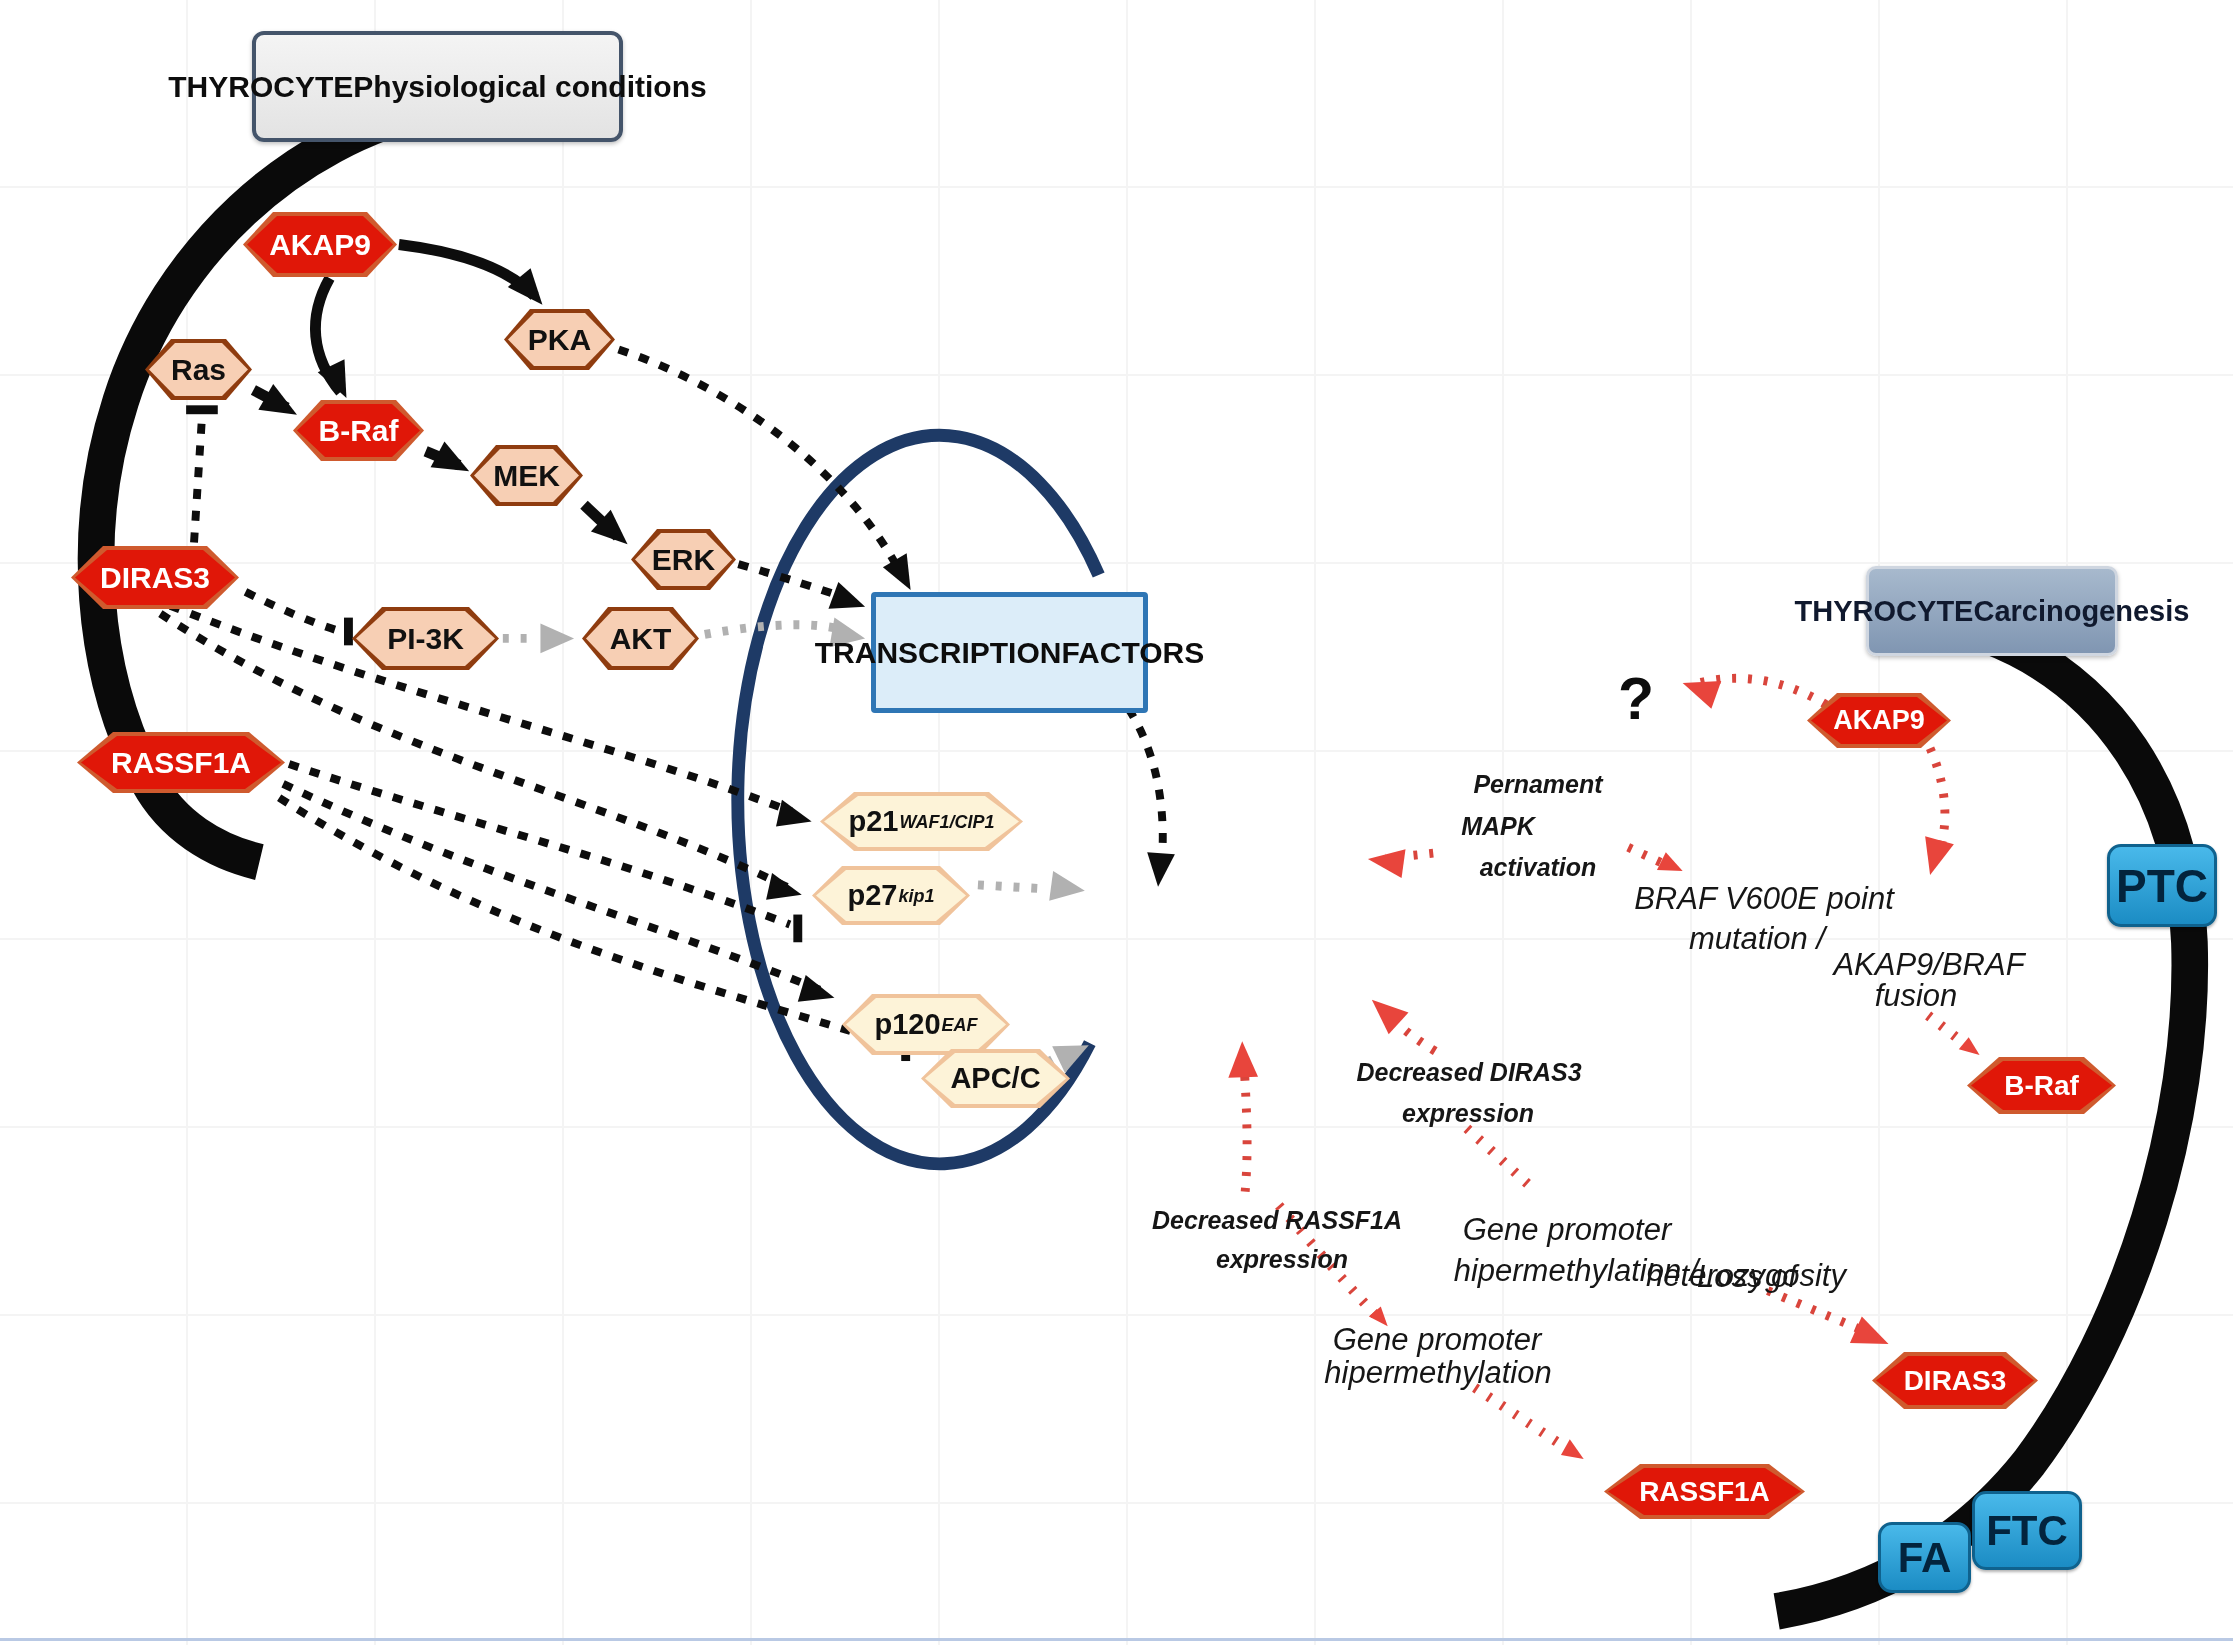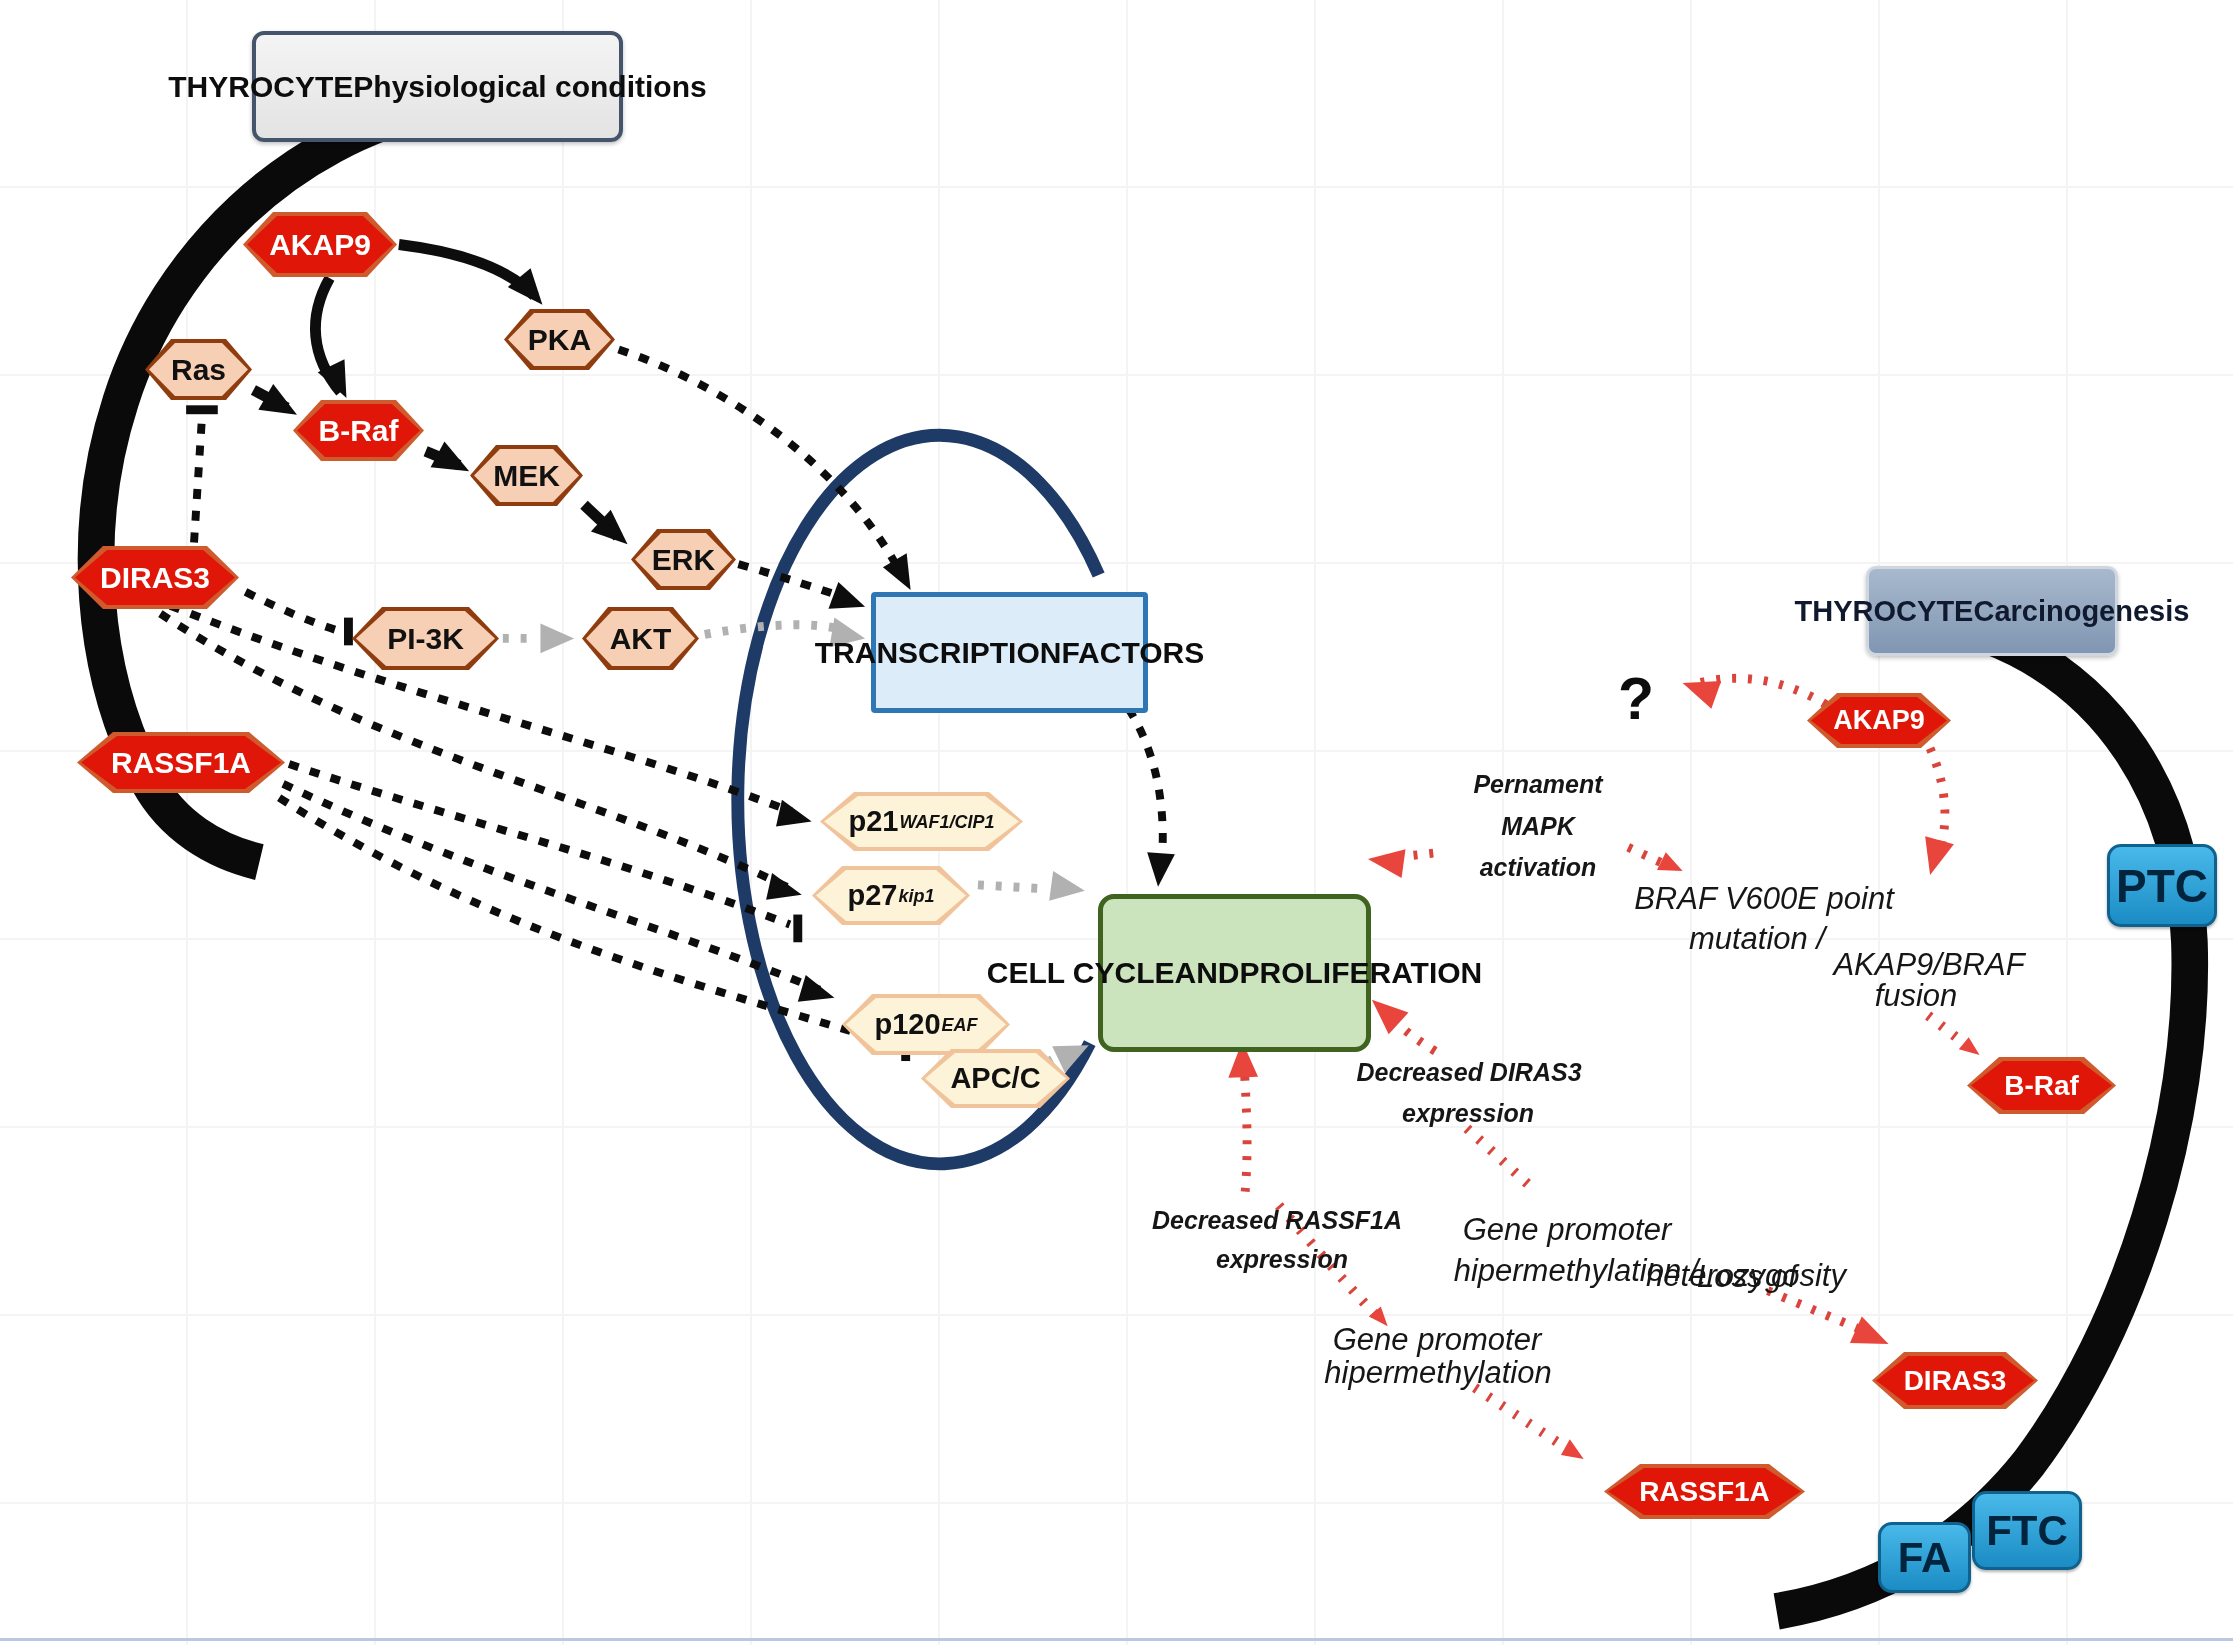--- a/index.html
+++ b/index.html
@@ -196,25 +196,20 @@
 <div class="hex cream" style="left:842px;top:994px;width:168px;height:61px;--pt:30px;">
   <div class="in">
         <span>p120</span>
         <span class="sup">EAF</span>
       </div>
     </div>
 <div class="hex cream" style="left:921px;top:1049px;width:149px;height:59px;--pt:30px;">
   <div class="in">APC/C</div>
     </div>
 
-<div id="cc-box" class="panel" style="left:1098px;top:894px;width:263px;height:148px;">
-  <div>CELL CYCLE</div>
-  <div>AND</div>
-  <div>PROLIFERATION</div>
-</div>
 
 <div id="qmark" style="left:1636px;top:699px;">?</div>
 <div class="hex red" style="left:1807px;top:693px;width:144px;height:55px;--pt:30px;">
   <div class="in" style="font-size:27px;">AKAP9</div>
     </div>
 <div class="hex red" style="left:1967px;top:1057px;width:149px;height:57px;--pt:32px;">
   <div class="in" style="font-size:28px;">B-Raf</div>
     </div>
 <div class="hex red" style="left:1872px;top:1352px;width:166px;height:57px;--pt:32px;">
   <div class="in" style="font-size:28px;">DIRAS3</div>
@@ -227,21 +222,21 @@
   <span>PTC</span>
     </div>
 <div class="tumor" style="left:1972px;top:1491px;width:104px;height:73px;font-size:42px;">
   <span>FTC</span>
     </div>
 <div class="tumor" style="left:1878px;top:1522px;width:87px;height:65px;font-size:42px;">
   <span>FA</span>
     </div>
 
 <div class="note strong" style="left:1538px;top:784px;">Pernament</div>
-<div class="note strong" style="left:1538px;top:826px;">MAPK</div>
+<div class="note strong" style="left:1498px;top:826px;">MAPK</div>
 <div class="note strong" style="left:1538px;top:867px;">activation</div>
 
 <div class="note plain" style="left:1764px;top:899px;">BRAF V600E point</div>
 <div class="note plain" style="left:1757px;top:939px;">mutation /</div>
 <div class="note plain" style="left:1913px;top:965px;margin-left:16px;">AKAP9/BRAF</div>
 <div class="note plain" style="left:1916px;top:996px;">fusion</div>
 
 <div class="note strong" style="left:1469px;top:1072px;">Decreased DIRAS3</div>
 <div class="note strong" style="left:1468px;top:1113px;">expression</div>
 

